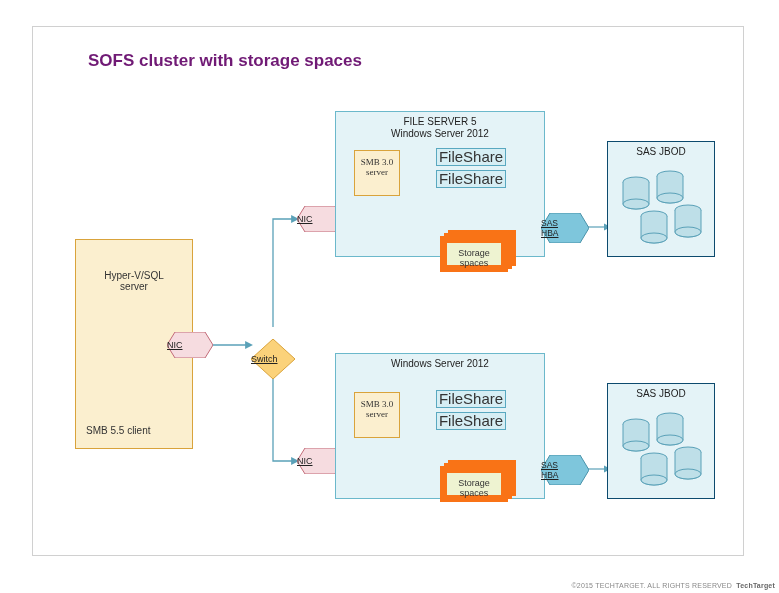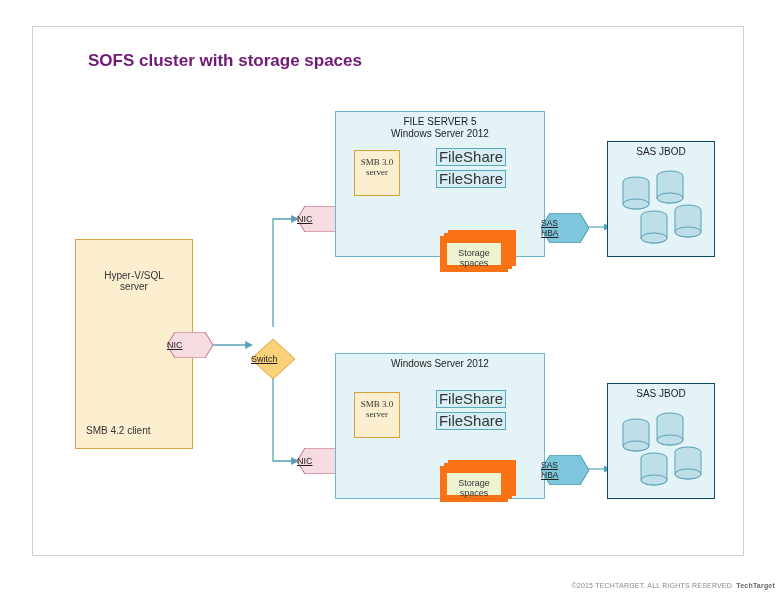--- a/index.html
+++ b/index.html
@@ -75,21 +75,21 @@
     <path d="M484,442 L510,442" stroke="#5aa1b8" stroke-width="1.2" fill="none" marker-start="url(#ah)" marker-end="url(#ah)"></path>
 
     <path d="M554,442 L576,442" stroke="#5aa1b8" stroke-width="1.2" fill="none" marker-start="url(#ah)" marker-end="url(#ah)"></path>
   </svg>
 
   <div class="abs client-box" style="left:42px;top:212px;width:118px;height:210px">
     <div class="client-inner" style="margin-top:22px">
       <div>Hyper-V/SQL</div>
       <div>server</div>
     </div>
-    <div class="abs" style="left:10px;bottom:12px;font-size:10px">SMB 4.2 client</div>
+    <div class="abs" style="left:10px;bottom:12px;font-size:10px">SMB 5.5 client</div>
   </div>
 
   <div class="hex" style="left:134px;top:305px;width:46px;height:26px">
     <svg width="46" height="26" style="position:absolute">
         <polygon points="8,0 38,0 46,13 38,26 8,26 0,13" fill="#f6dce0" stroke="#c26b78"></polygon>
       </svg>
     <div class="hex-label">NIC</div>
   </div>
 
   <div class="hex" style="left:218px;top:312px;width:44px;height:40px">

